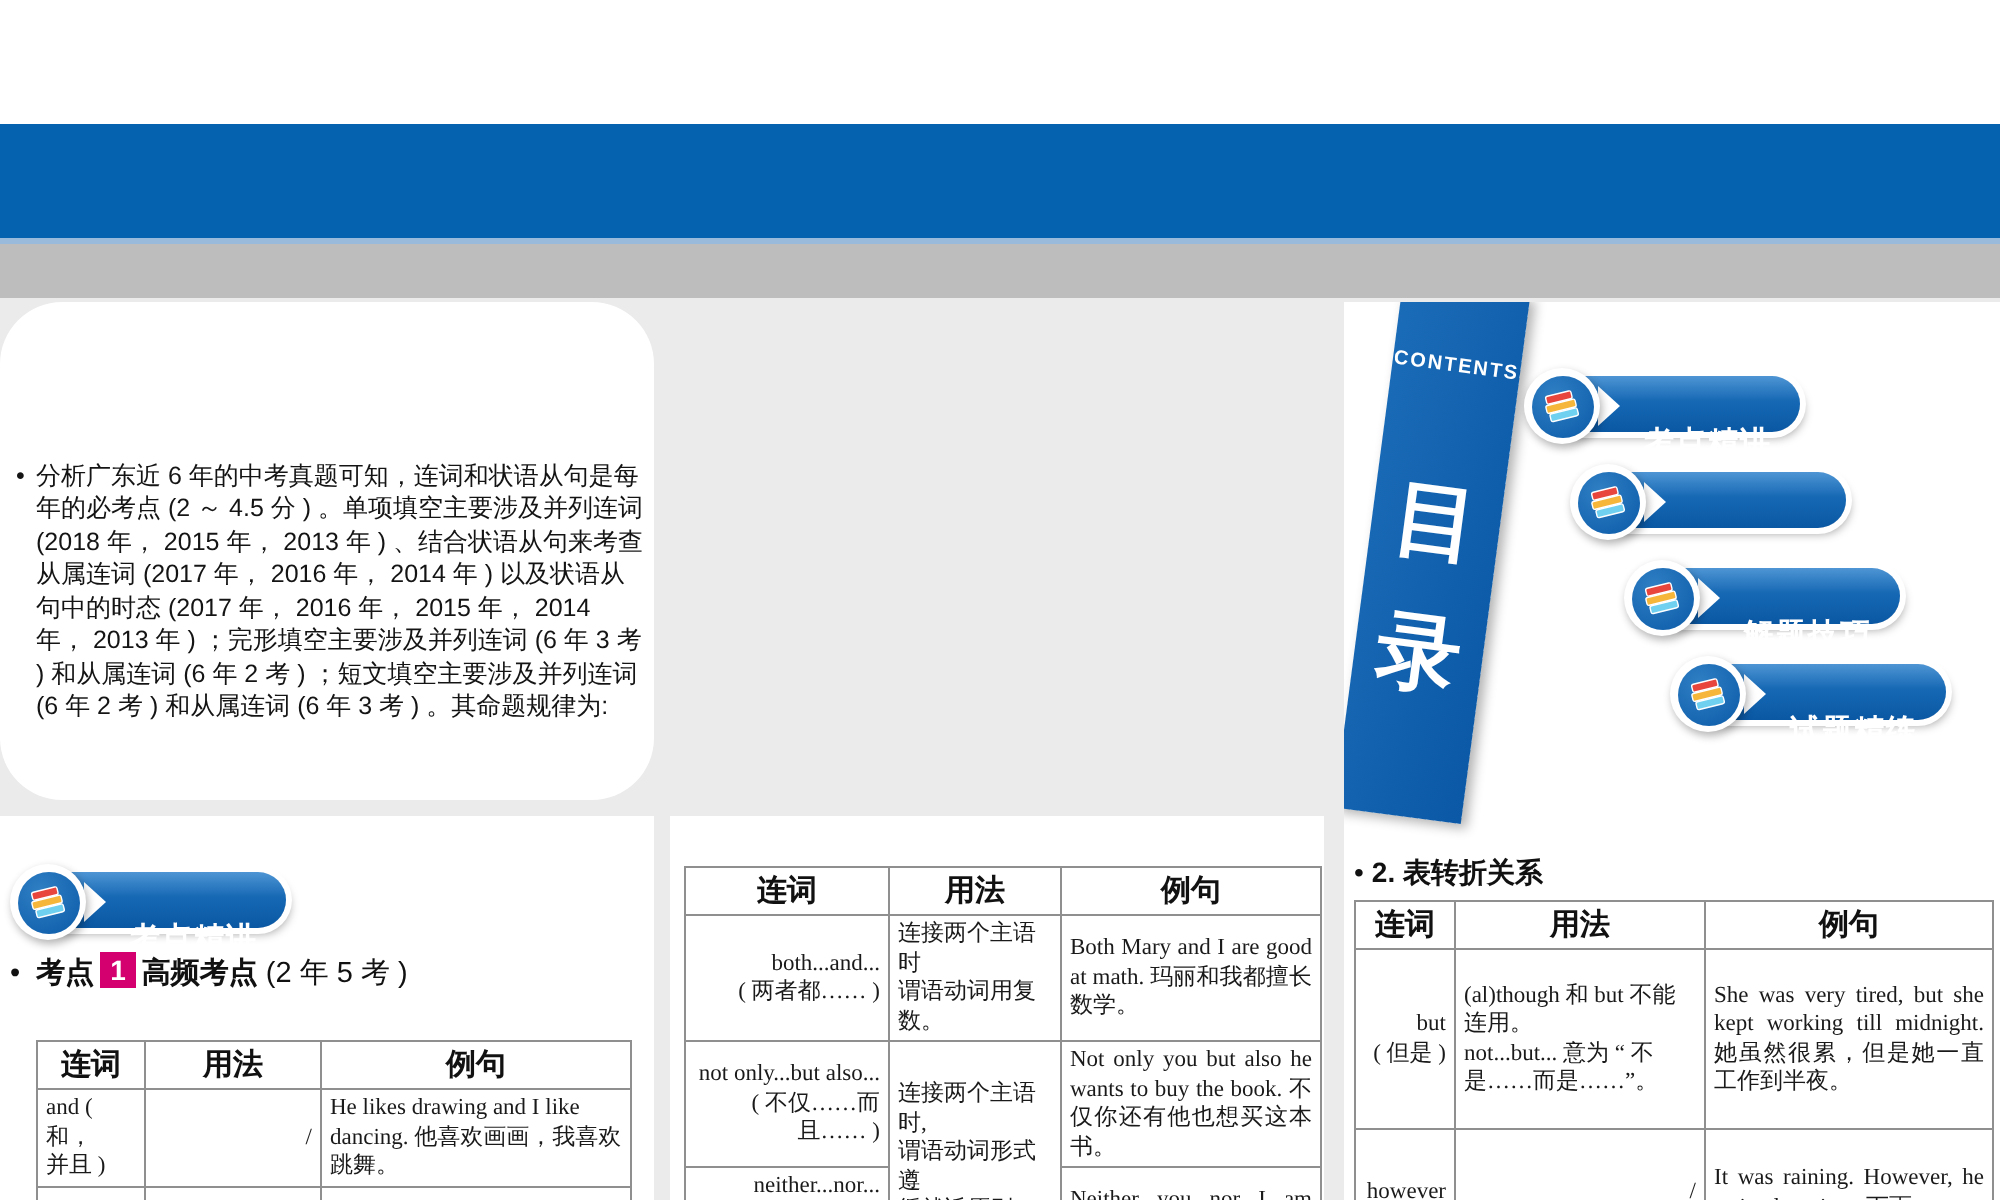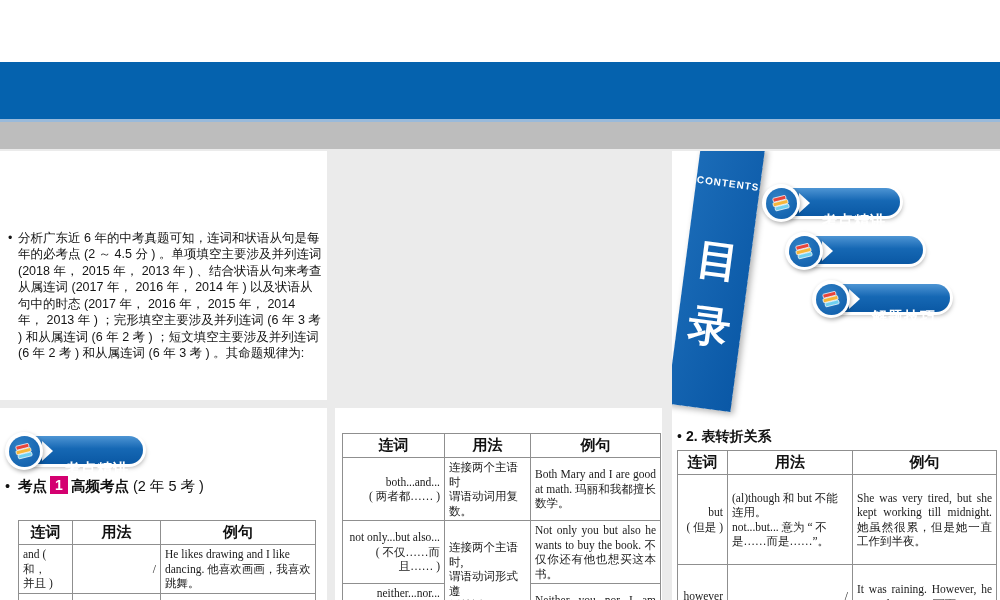--- a/index.html
+++ b/index.html
@@ -5,21 +5,21 @@
   html,body{margin:0;padding:0;}
   body{width:1000px;height:600px;overflow:hidden;font-family:"Liberation Sans",sans-serif;}
   .stage{position:absolute;left:0;top:0;width:1000px;height:600px;background:#ebebeb;overflow:hidden;}
   
   .bar-white{position:absolute;left:0;top:0;width:1000px;height:62px;background:#ffffff;}
   .bar-blue{position:absolute;left:0;top:62px;width:1000px;height:57px;background:#0562ae;}
   .bar-line{position:absolute;left:0;top:119px;width:1000px;height:3px;background:#99badb;}
   .bar-gray{position:absolute;left:0;top:122px;width:1000px;height:27px;background:#bdbdbd;}
   
   .panel{position:absolute;background:#ffffff;}
-  #panel-tl{left:0;top:151px;width:327px;height:249px;}
+  #panel-tl{left:0;top:151px;width:327px;height:249px;border-radius:31px;}
   #panel-tm{left:335px;top:151px;width:327px;height:249px;}
   #panel-bl{left:0;top:408px;width:327px;height:192px;overflow:hidden;}
   #panel-bm{left:335px;top:408px;width:327px;height:192px;overflow:hidden;}
   #panel-r{left:672px;top:151px;width:328px;height:449px;overflow:hidden;}
   
   .para{position:absolute;left:8px;top:66px;width:314px;font-size:12.5px;line-height:16.5px;color:#141414;padding-left:10px;box-sizing:border-box;}
   .para::before{content:"•";position:absolute;left:0;top:0;}
   .bullets{position:absolute;left:8px;top:65px;width:312px;margin:0;padding:0;}
   .bullets li{position:relative;list-style:none;padding-left:10px;margin-bottom:6px;font-size:12.5px;line-height:16.5px;color:#141414;}
   .bullets li::before{content:"•";position:absolute;left:0;top:0;}
@@ -127,20 +127,36 @@
                 <rect x="3" y="3.5" width="13" height="4" rx="1" fill="#e8453c" stroke="#fff" stroke-width="0.7"></rect>
                 <rect x="2" y="8" width="15" height="4" rx="1" fill="#f5b63a" stroke="#fff" stroke-width="0.7"></rect>
                 <rect x="3" y="12.5" width="14" height="4" rx="1" fill="#6fd0f0" stroke="#fff" stroke-width="0.7"></rect>
               </g>
             </svg>
       </div>
         </div>
       <div class="label">解题技巧</div>
     </div>
 
+    <div class="pill" id="btn-r4">
+      <div class="body"></div>
+      <div class="chev"></div>
+      <div class="circle">
+          <div class="disc">
+        <svg width="20" height="20" viewBox="0 0 20 20">
+              <g transform="rotate(-14 10 10)">
+                <rect x="3" y="3.5" width="13" height="4" rx="1" fill="#e8453c" stroke="#fff" stroke-width="0.7"></rect>
+                <rect x="2" y="8" width="15" height="4" rx="1" fill="#f5b63a" stroke="#fff" stroke-width="0.7"></rect>
+                <rect x="3" y="12.5" width="14" height="4" rx="1" fill="#6fd0f0" stroke="#fff" stroke-width="0.7"></rect>
+              </g>
+            </svg>
+      </div>
+        </div>
+      <div class="label">试题精练</div>
+    </div>
 
     <div class="rel-heading"><span class="ph-bold">2.</span><span> 表转折关系</span></div>
 
     <table class="tbl" id="tbl3">
       <colgroup>
           <col style="width:50px">
           <col style="width:125px">
           <col style="width:144px">
         </colgroup>
       <tbody>

